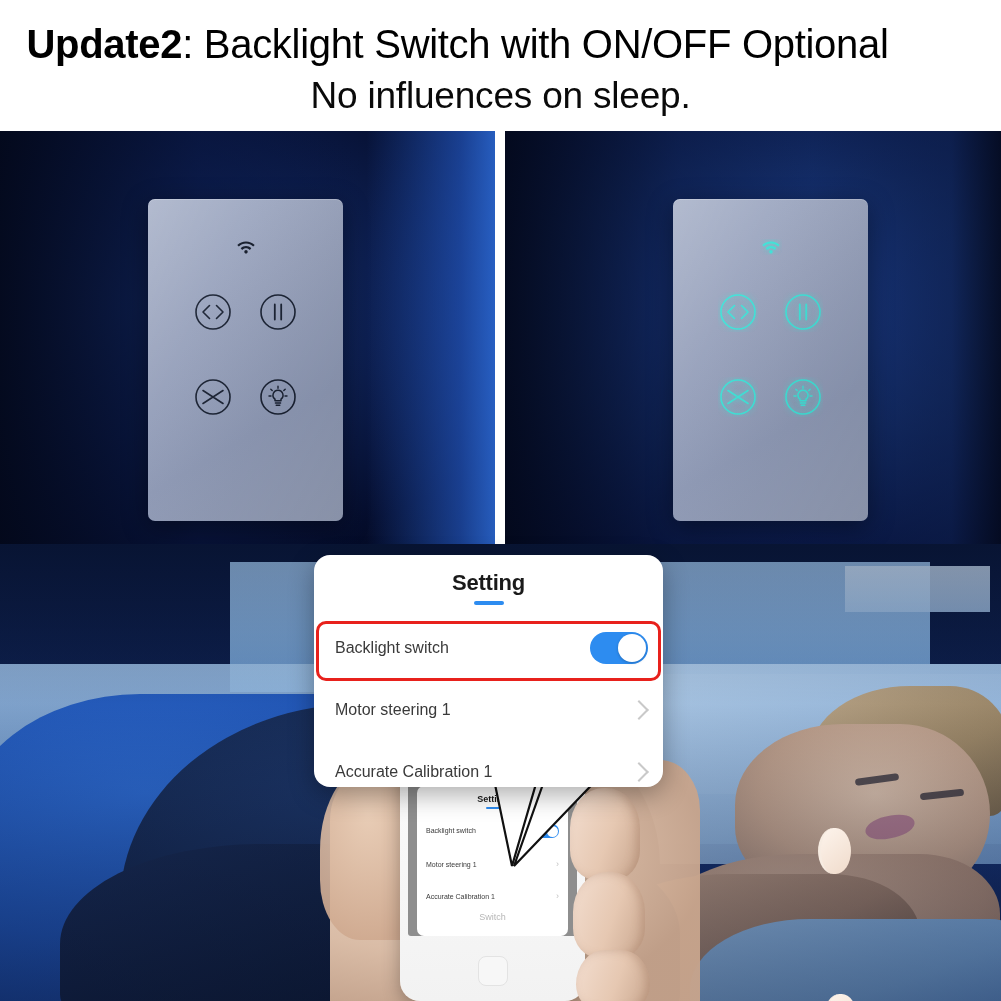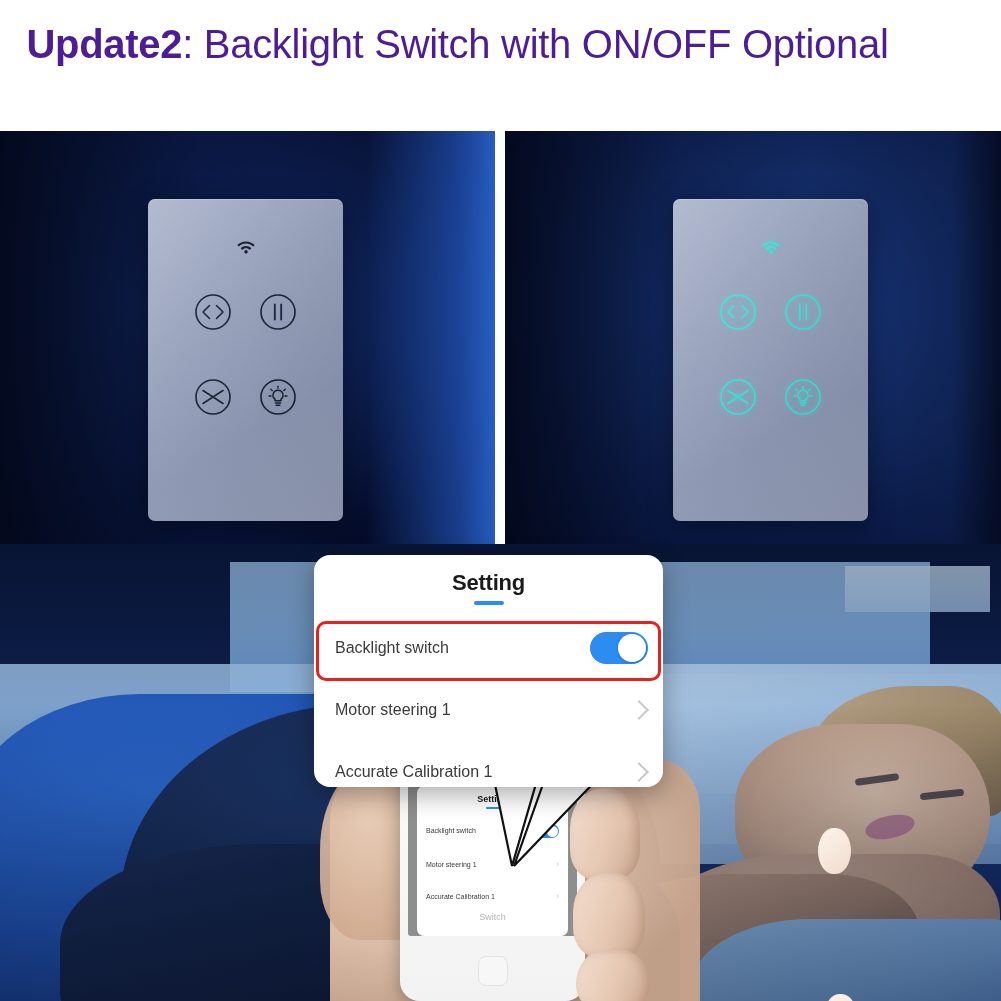--- a/index.html
+++ b/index.html
@@ -10,21 +10,21 @@
   }
   .stage{position:relative;width:1001px;height:1001px;overflow:hidden;background:#fff;}
 
   
   .header{
     position:absolute;left:0;top:0;width:1001px;height:131px;
     background:#ffffff;text-align:center;
   }
   .hl1{
     position:absolute;left:0;top:20px;width:915px;
-    font-size:40px;line-height:48px;color:#4c1d95;
+    font-size:40px;line-height:48px;color:#000000;
     white-space:nowrap;letter-spacing:-0.3px;
   }
   .hl1 .b{font-weight:bold;}
   .hl2{
     position:absolute;left:0;top:74px;width:1001px;
     font-size:37px;line-height:44px;color:#0a0a0a;white-space:nowrap;
     letter-spacing:-0.2px;
   }
 
   
@@ -281,20 +281,21 @@
     pointer-events:none;
   }
 </style>
 </head>
 <body>
 
 <div class="stage">
 
   <div class="header">
     <div class="hl1"><span class="b">Update2</span><span>: Backlight Switch with ON/OFF Optional</span></div>
+    <div class="hl2">No influences on sleep.</div>
   </div>
 
   <div class="panels">
 
     <div class="panel left">
       <div class="pbg left"></div>
       <div class="plate left off">
         <svg class="wifi" viewBox="0 0 22 16">
           <path d="M11 14.6c.9 0 1.7-.8 1.7-1.8S11.9 11 11 11s-1.7.8-1.7 1.8.8 1.8 1.7 1.8z"></path>
           <path d="M11 7.1c-2 0-3.9.8-5.3 2.2l1.5 1.6C8.2 9.8 9.6 9.2 11 9.2s2.8.6 3.8 1.7l1.5-1.6C14.9 7.9 13 7.1 11 7.1z"></path>

